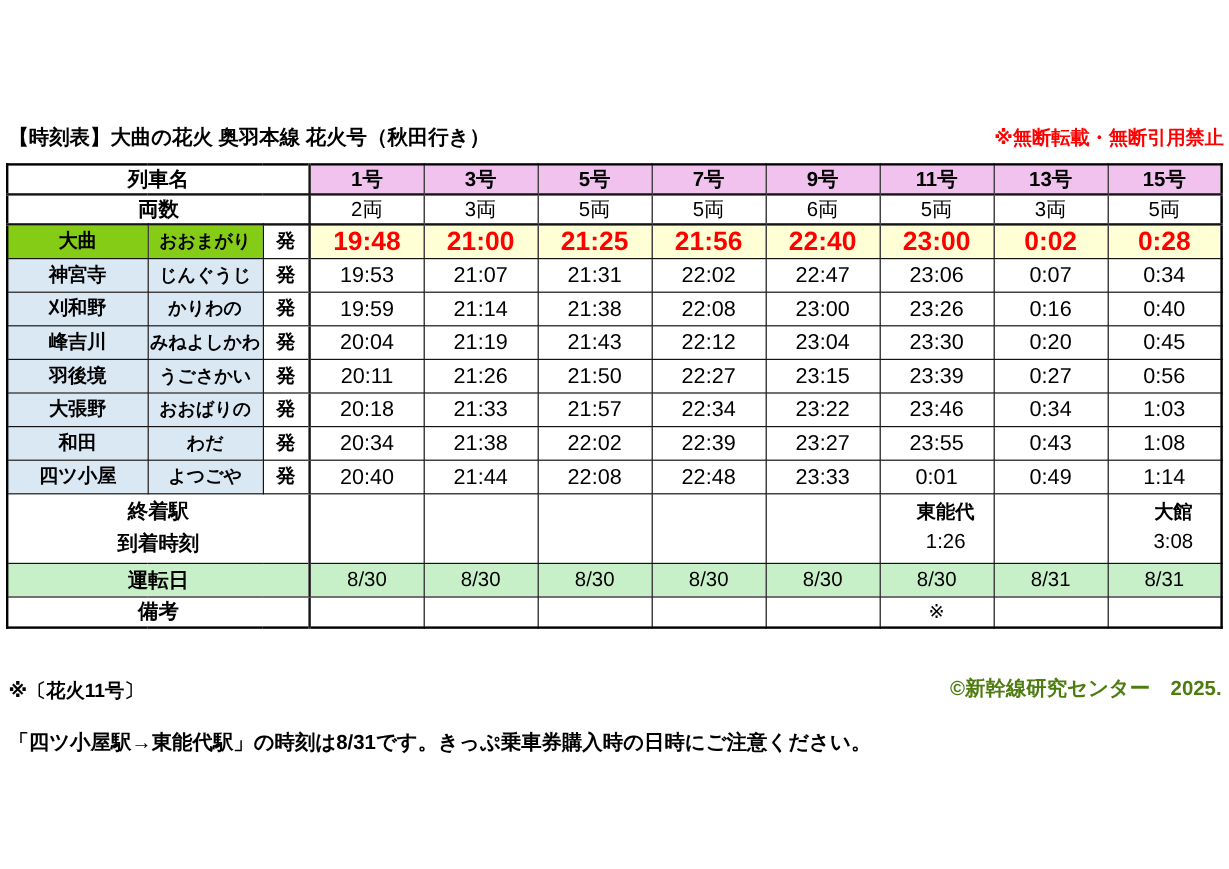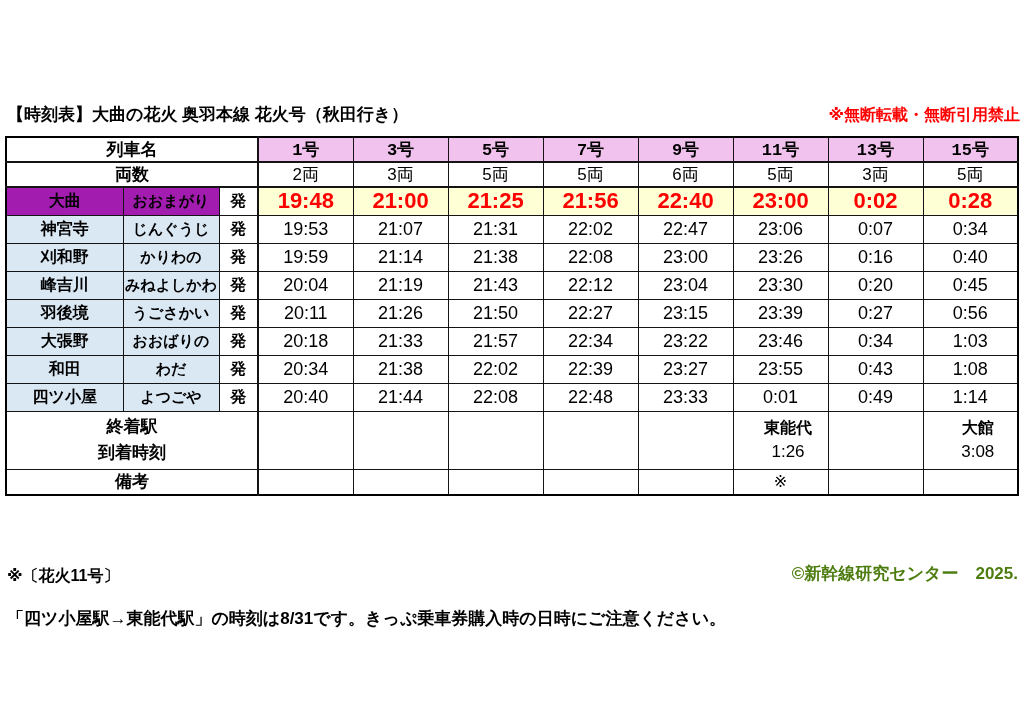--- a/index.html
+++ b/index.html
@@ -25,27 +25,27 @@
   tr.r-trains{height:15px;}
   tr.r-cars{height:21px;}
   tr.r-station{height:28px;}
   tr.r-terminal{height:58px;}
   tr.r-operating{height:28px;}
   tr.r-remarks{height:26px;}
   tr.r-trains td{border-bottom-width:2px;}
   tr.r-cars td{border-bottom-width:2px;}
   tr.r-last-station td{border-bottom-width:2px;}
   td.lbl{font-weight:bold;font-size:17px;background:#ffffff;border-right-width:2px;}
-  td.trainhead{background:#f2c2ef;font-weight:bold;font-size:17px;font-family:Liberation Mono, monospace;}
+  td.trainhead{background:#f2c2ef;font-weight:bold;font-size:17px;}
   td.cars{font-size:17px;background:#ffffff;}
   td.st{background:#dae8f4;font-weight:bold;font-size:16px;}
   td.kn{background:#dae8f4;font-weight:bold;font-size:15px;}
   td.tp{background:#ffffff;font-weight:bold;font-size:16px;border-right-width:2px;}
   td.tm{font-size:18px;background:#ffffff;}
-  td.hl{background:#a21caf;}
+  td.hl{background:#84cc16;}
   td.hl-time{background:#ffffd5;color:#ff0000;font-weight:bold;font-size:22px;}
   td.term{background:#ffffff;padding-left:15px;}
   .term-st{font-weight:bold;font-size:16px;line-height:24px;}
   .term-tm{font-size:17px;line-height:24px;}
   .lbl-line{line-height:26px;}
   td.green{background:#c8f0c8;}
   td.op{font-size:17px;}
   td.rm{font-size:16px;background:#ffffff;}
   .note1{position:absolute;top:566px;left:7px;font-size:16px;font-weight:bold;}
   .copyright{position:absolute;top:562px;right:6px;font-size:17px;font-weight:bold;color:#4d7c0f;}
@@ -231,20 +231,31 @@
         </td>
         <td class="term">
           <div class="term-st"></div>
           <div class="term-tm"></div>
         </td>
         <td class="term">
           <div class="term-st">大館</div>
           <div class="term-tm">3:08</div>
         </td>
       </tr>
+    <tr class="r-operating">
+      <td colspan="3" class="lbl green">運転日</td>
+    <td class="op green">8/30</td>
+        <td class="op green">8/30</td>
+        <td class="op green">8/30</td>
+        <td class="op green">8/30</td>
+        <td class="op green">8/30</td>
+        <td class="op green">8/30</td>
+        <td class="op green">8/31</td>
+        <td class="op green">8/31</td>
+      </tr>
     <tr class="r-remarks">
       <td colspan="3" class="lbl">備考</td>
     <td class="rm"></td>
         <td class="rm"></td>
         <td class="rm"></td>
         <td class="rm"></td>
         <td class="rm"></td>
         <td class="rm">※</td>
         <td class="rm"></td>
         <td class="rm"></td>

